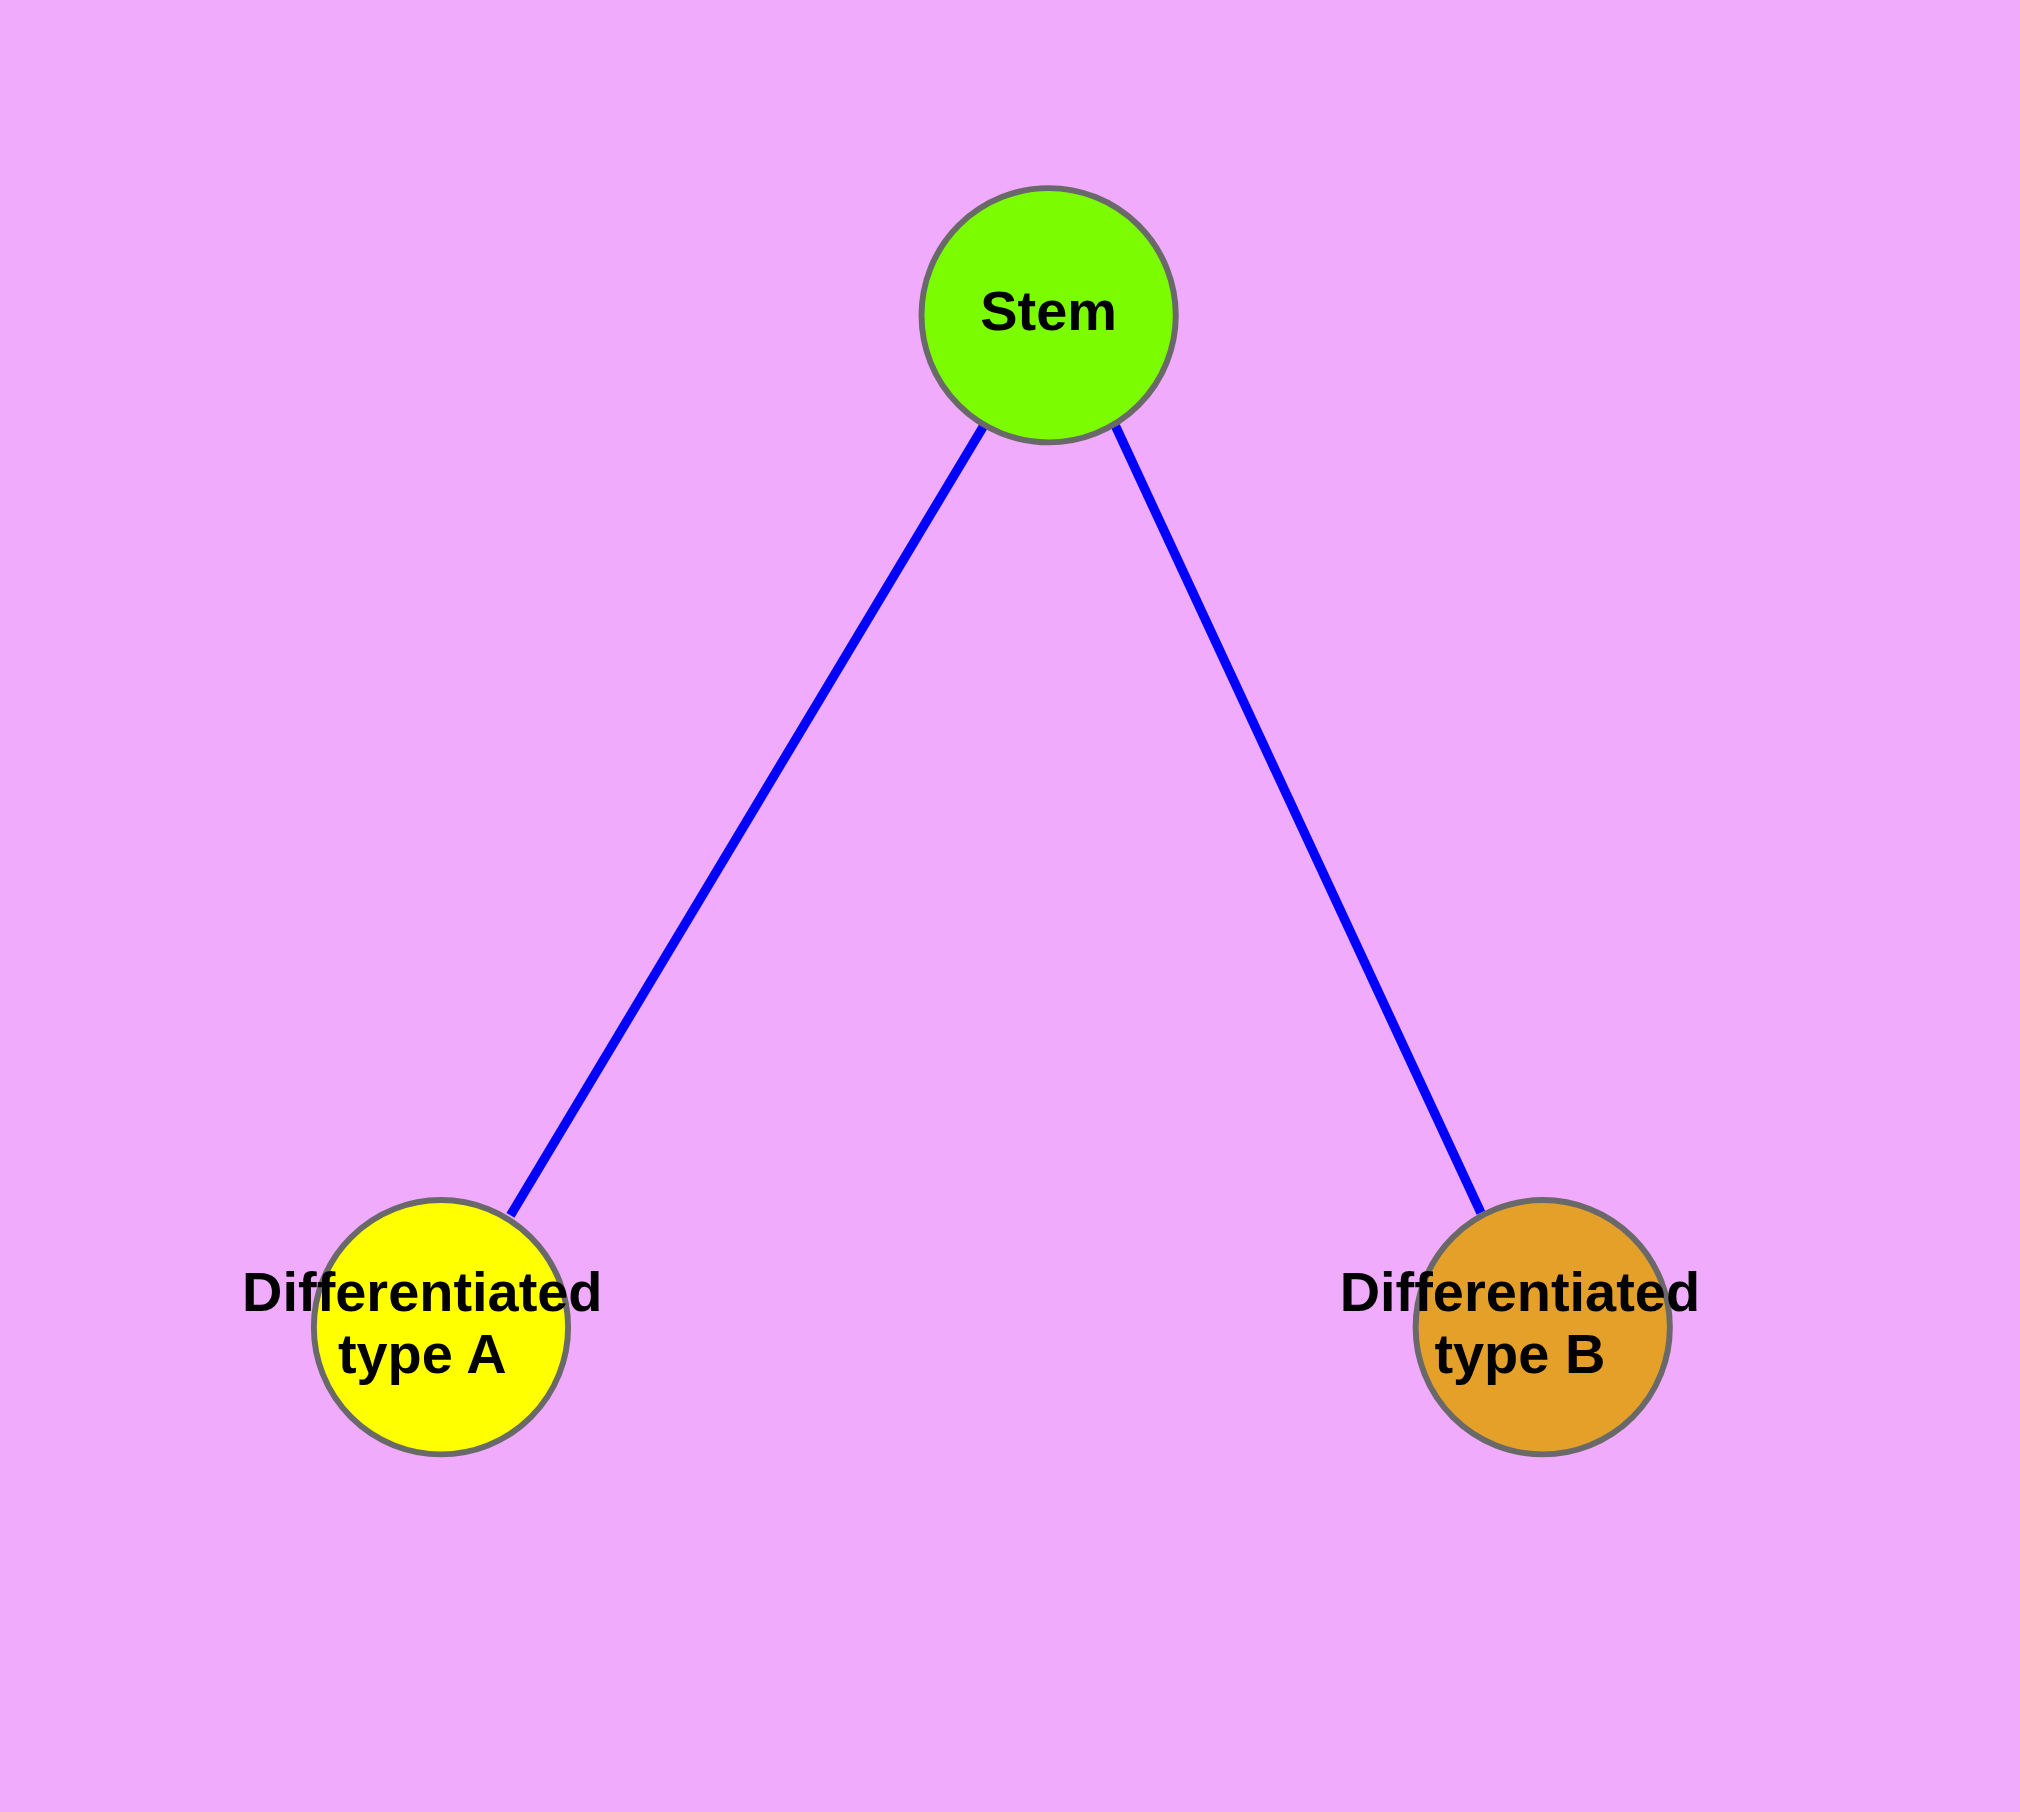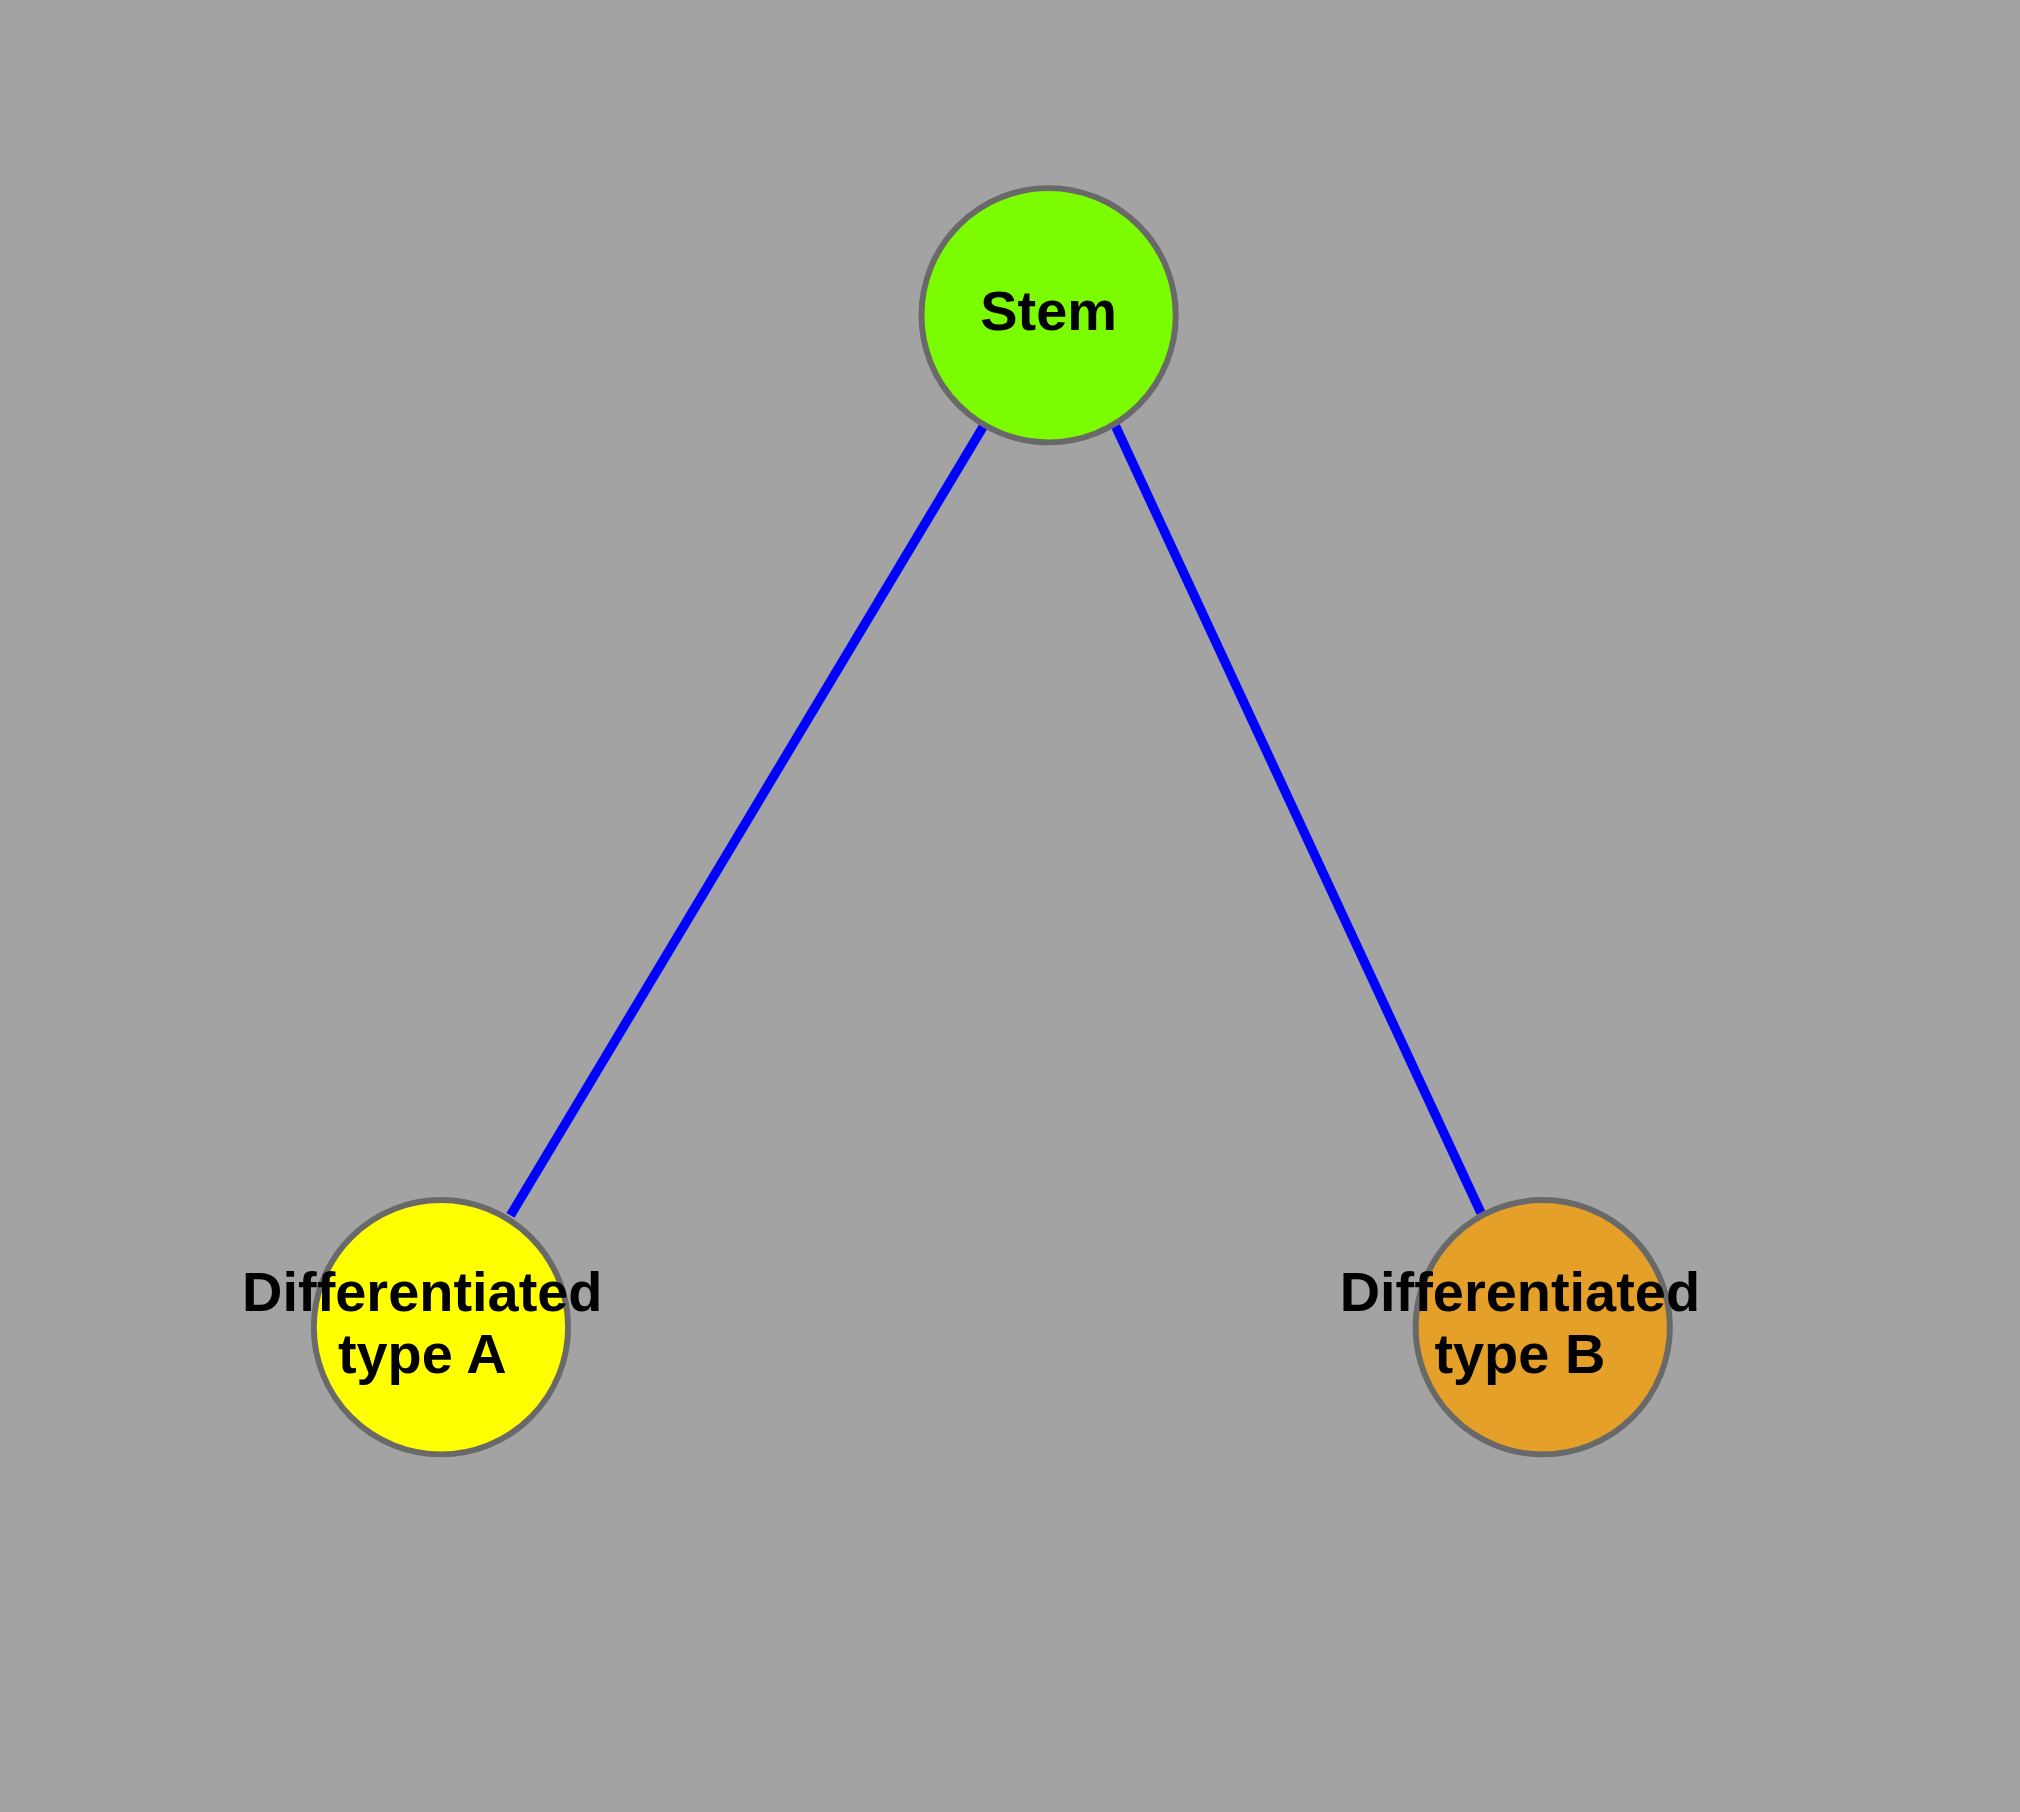--- a/index.html
+++ b/index.html
@@ -4,21 +4,21 @@
 <style>
   html, body {
     margin: 0;
     padding: 0;
     background: #ffffff;
   }
   #canvas {
     position: relative;
     width: 2021px;
     height: 1812px;
-    background: #a3a3a3;
+    background: #f0abfc;
     overflow: hidden;
     font-family: "Liberation Sans", sans-serif;
     text-decoration: underline;
   }
   #graph-svg {
     position: absolute;
     left: 0;
     top: 0;
     width: 2021px;
     height: 1812px;

